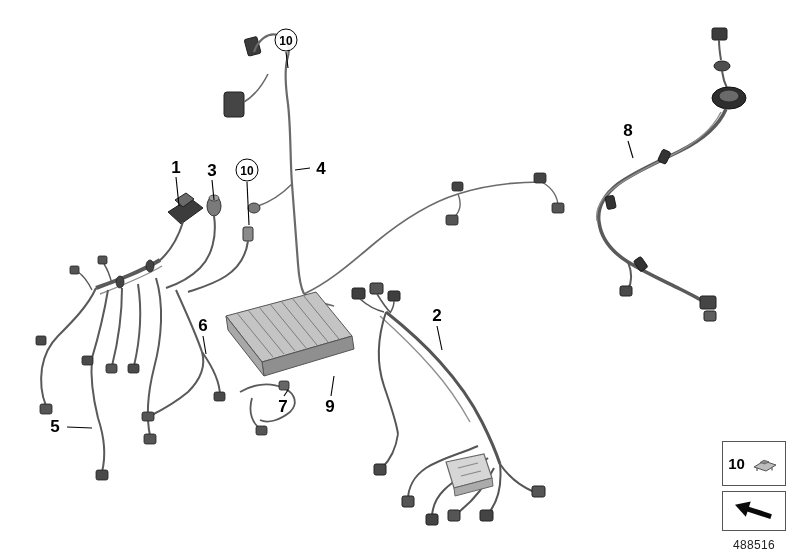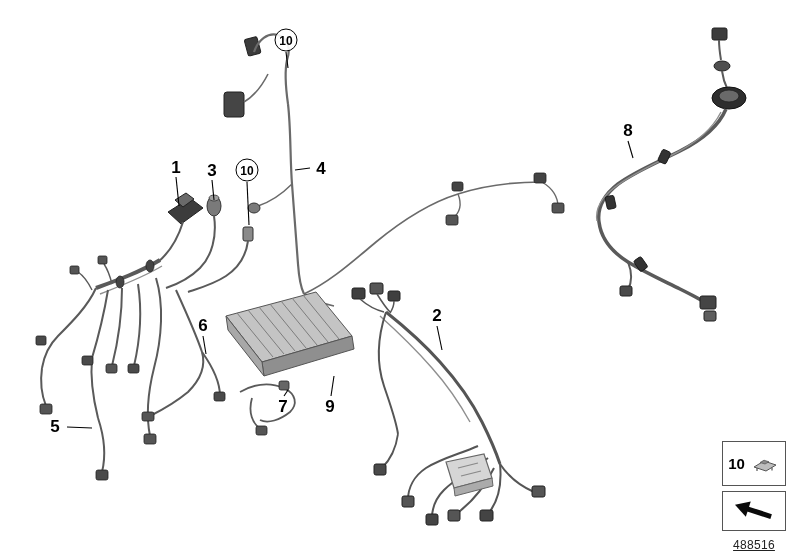--- a/index.html
+++ b/index.html
@@ -18,21 +18,21 @@
   }
   .legend-box {
     position:absolute; border:1px solid #555; background:#fff;
     display:flex; align-items:center; justify-content:center; gap:5px;
   }
   .legend-box.clip { left:722px; top:441px; width:64px; height:45px; cursor:pointer; }
   .legend-box.dir  { left:722px; top:491px; width:64px; height:40px; }
   .legend-num { font-weight:bold; font-size:15px; color:#000; }
   .part-number {
     position:absolute; left:722px; top:538px; width:64px;
-    text-align:center; font-size:12px; color:#222; letter-spacing:0.3px;text-decoration:underline;
+    text-align:center; font-size:12px; color:#222; letter-spacing:0.3px;
   }
 </style>
 </head>
 <body>
 
 <div class="canvas">
 
   <svg class="art" width="800" height="560" viewBox="0 0 800 560" aria-hidden="true">
 
     <g stroke="#5a5a5a" fill="none" stroke-width="2">

